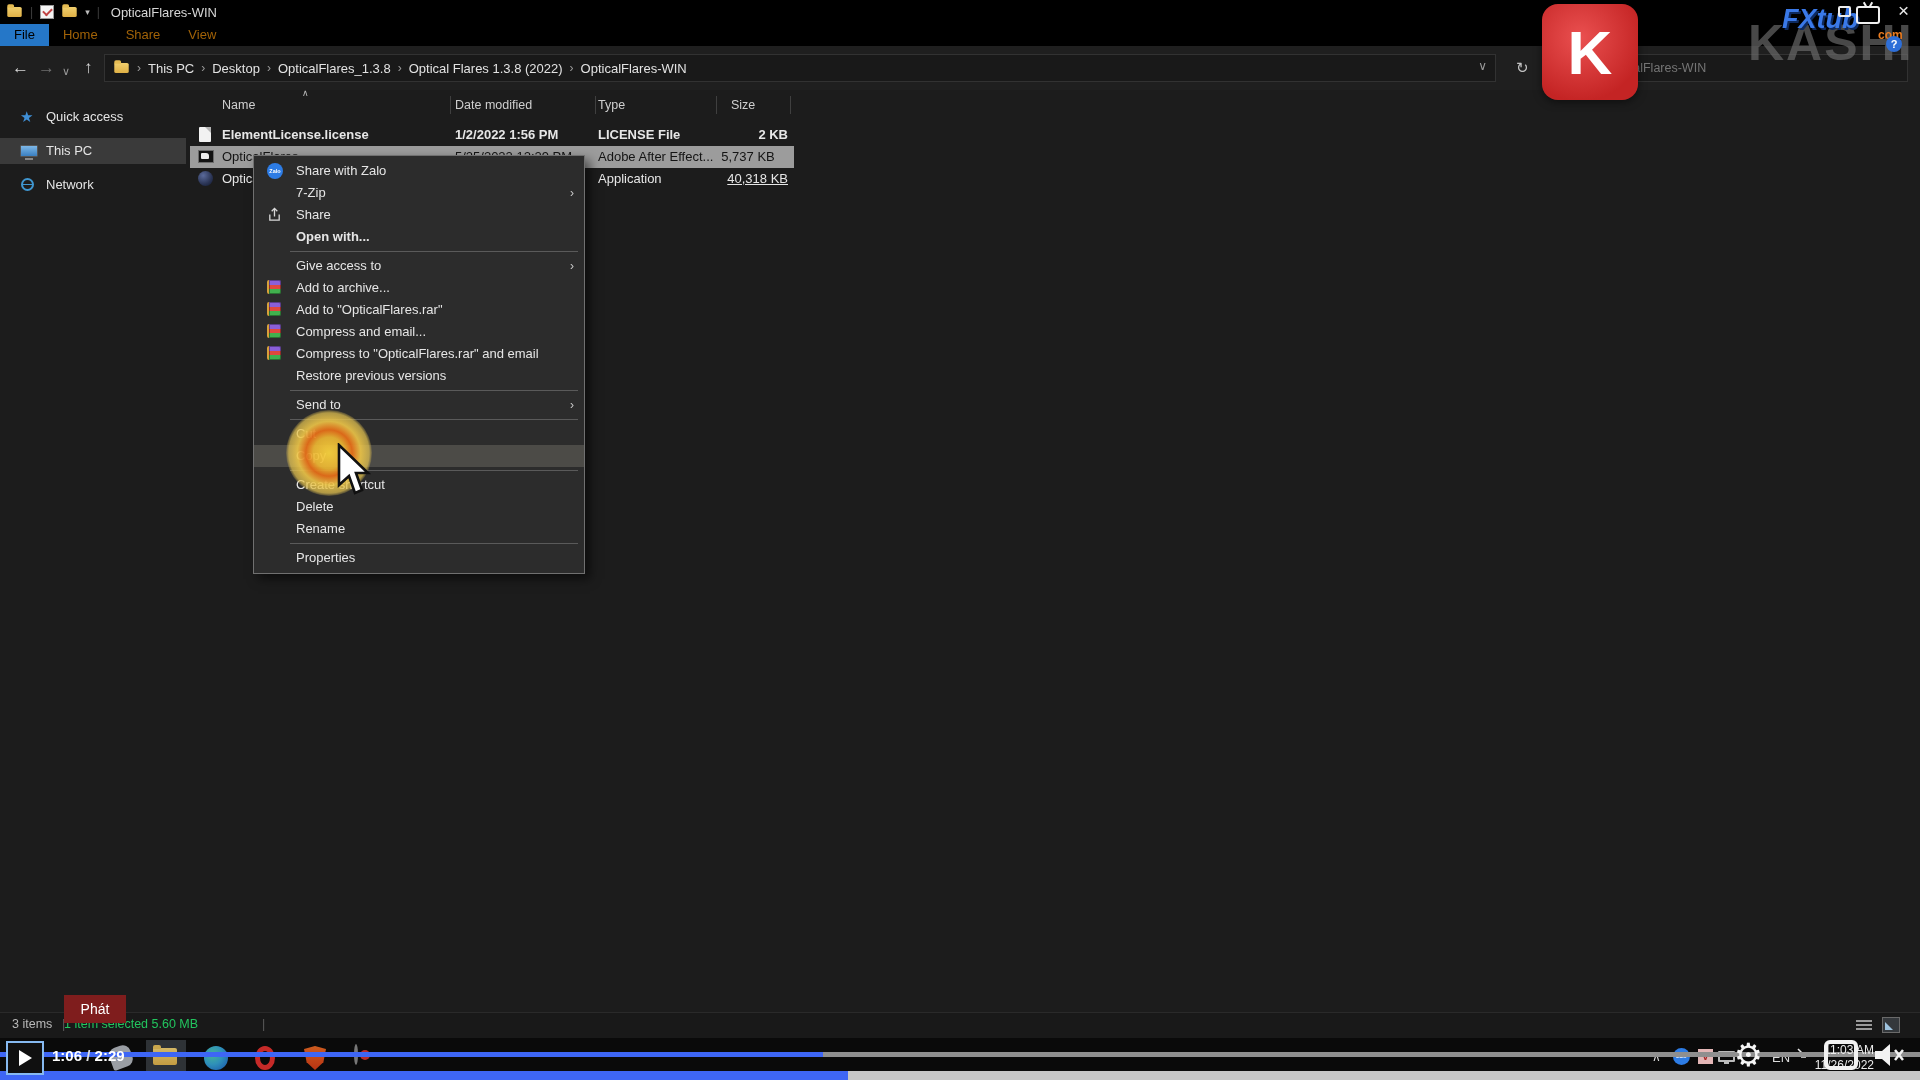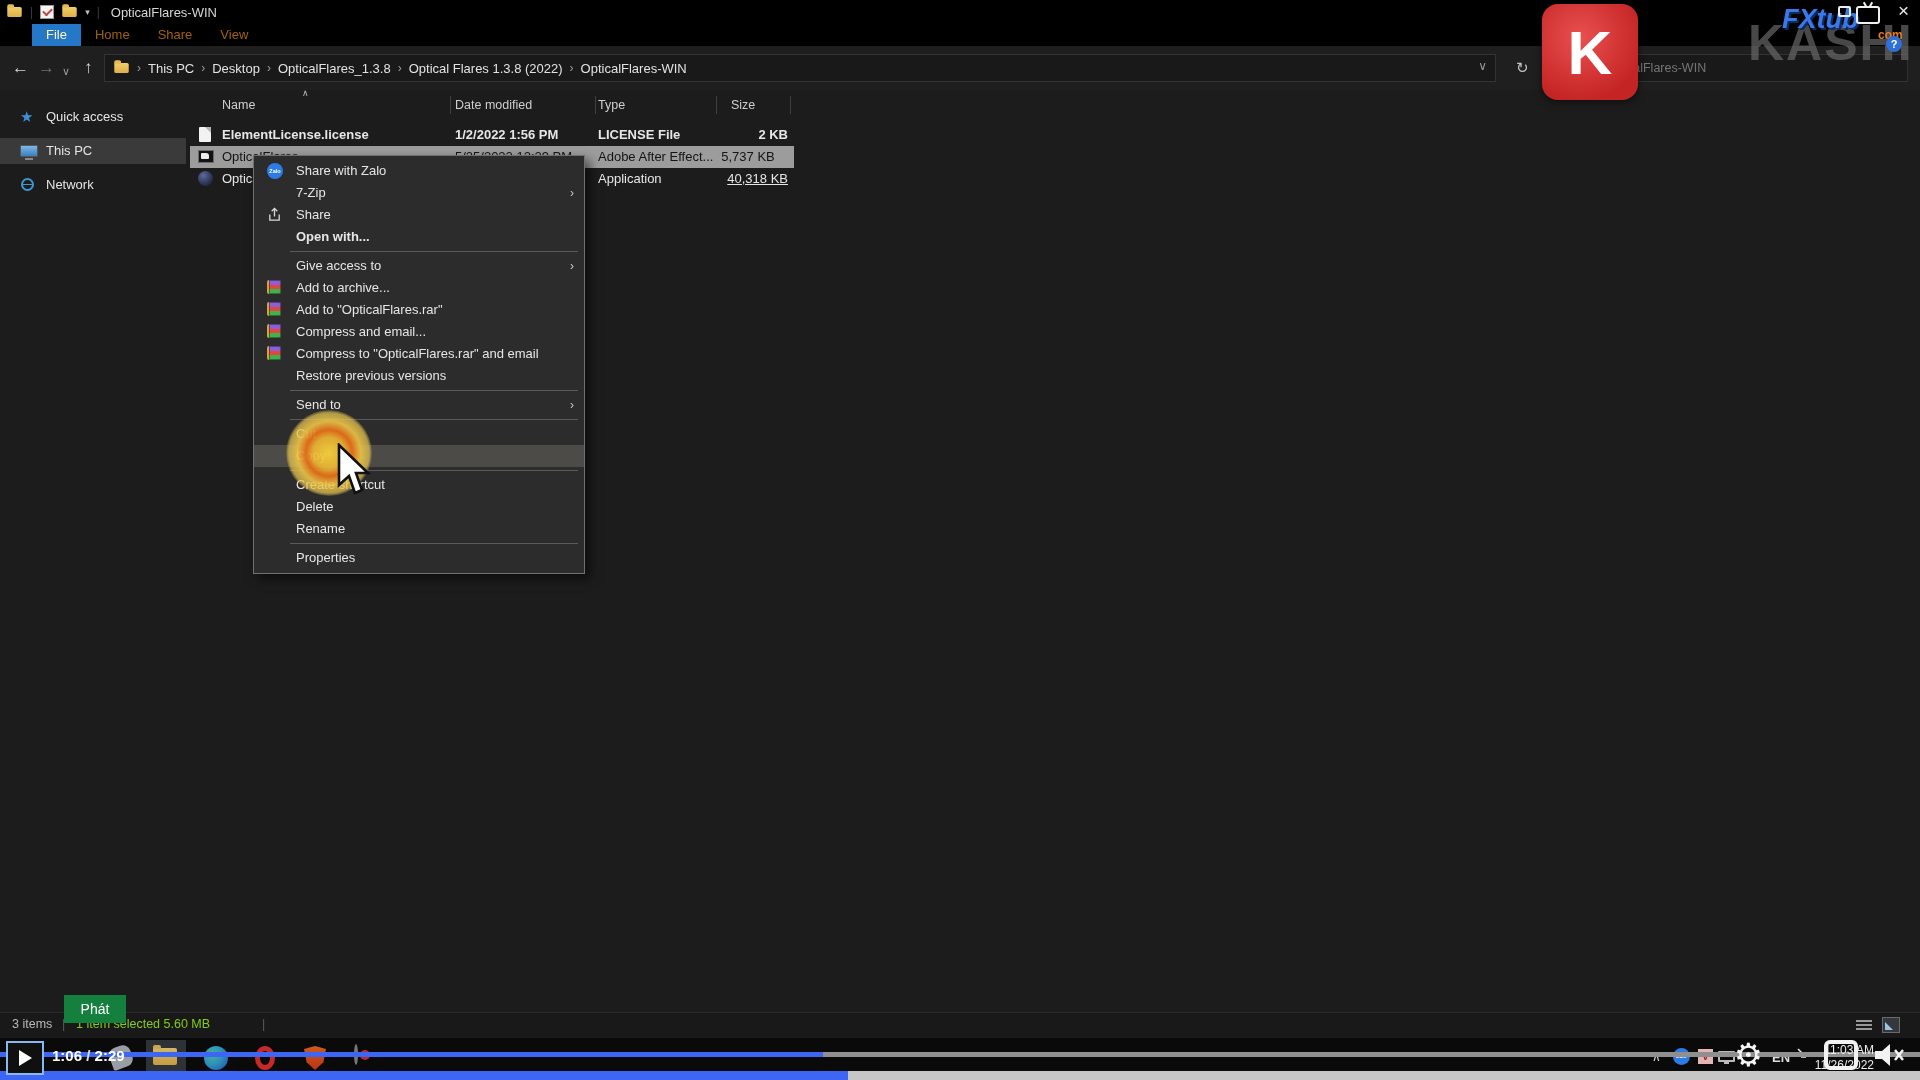--- a/index.html
+++ b/index.html
@@ -20,21 +20,21 @@
   .folder-ic::before{content:"";position:absolute;top:-3px;left:0;width:8px;height:4px;
              background:#e5bb52;border-radius:2px 2px 0 0;}
   .folder-sm{transform:scale(.85);}
   .check-ic{width:12px;height:12px;background:#f4f4f4;border:1px solid #9a9a9a;position:relative;display:inline-block;}
   .check-ic::after{content:"";position:absolute;left:2px;top:2px;width:7px;height:4px;
              border-left:2px solid #c04343;border-bottom:2px solid #c04343;transform:rotate(-45deg);}
 
   
   .ribbon{left:0;top:24px;width:1920px;height:22px;background:#000;display:flex;align-items:stretch;}
   .rtab{padding:0 14px;font-size:13px;line-height:22px;color:#a16207;}
-  .rtab.active{background:#2577c8;color:#fef9c3;margin-left:32px;}
+  .rtab.active{background:#2577c8;color:#000000;}
 
   
   .addrrow{left:0;top:46px;width:1920px;height:44px;background:#1f1f1f;}
   .navic{position:absolute;top:9px;font-size:17px;line-height:26px;color:#cfcfcf;}
   .addrbox{position:absolute;left:104px;top:8px;width:1392px;height:28px;background:#191919;
            border:1px solid #323232;display:flex;align-items:center;padding-left:8px;gap:7px;box-sizing:border-box;}
   .crumb{font-size:13px;color:#e2e2e2;white-space:nowrap;}
   .crumbsep{font-size:12px;color:#9a9a9a;}
   .addr-dd{position:absolute;right:8px;top:4px;color:#9a9a9a;font-size:12px;}
   .searchbox{position:absolute;left:1552px;top:8px;width:356px;height:28px;background:#191919;
@@ -104,21 +104,21 @@
   .rec-ic::after{content:"";position:absolute;left:4px;top:4px;width:10px;height:10px;border-radius:50%;background:#d83030;}
   .snip-ic{width:22px;height:22px;border-radius:8px 8px 8px 2px;background:#b4b8c0;color:#3a6ae0;
            font-size:13px;text-align:center;line-height:22px;transform:rotate(-20deg);}
   .playbtn{position:absolute;left:6px;top:1041px;width:38px;height:34px;background:#101010;
            border:2px solid #86b9f0;box-sizing:border-box;display:flex;align-items:center;justify-content:center;z-index:60;}
   .ptime{position:absolute;left:52px;top:1047px;font-size:15px;font-weight:bold;color:#fff;z-index:60;white-space:nowrap;}
   .thinbar{position:absolute;left:0;top:1052px;width:1920px;height:5px;background:#8f8f8f;z-index:55;}
   .thinbar .fill{position:absolute;left:0;top:0;height:5px;width:823px;background:#3e66f5;}
   .thickbar{position:absolute;left:0;top:1071px;width:1920px;height:9px;background:#c6c6c6;z-index:55;}
   .thickbar .fill{position:absolute;left:0;top:0;height:9px;width:848px;background:#3e66f5;}
-  .tooltip{position:absolute;left:64px;top:995px;width:62px;height:28px;background:#15803d;
+  .tooltip{position:absolute;left:64px;top:995px;width:62px;height:28px;background:#7f1d1d;
            color:#fff;font-size:14px;text-align:center;line-height:28px;z-index:70;}
   .trayic{position:absolute;color:#dcdcdc;}
   .gear{font-size:32px;color:#f5f5f5;z-index:60;}
   .sqbtn{position:absolute;left:1824px;top:1040px;width:34px;height:30px;border:4px solid #f2f2f2;
          border-radius:6px;box-sizing:border-box;z-index:62;}
   .clock{position:absolute;left:1790px;top:1043px;width:84px;text-align:right;font-size:12px;color:#ececec;line-height:15px;z-index:58;}
   .vbadge{position:absolute;width:15px;height:15px;background:#e3b6b6;color:#a82626;font-weight:bold;
           font-size:11px;text-align:center;line-height:15px;}
   .zalosm{position:absolute;width:17px;height:17px;border-radius:50%;background:#2d7ce5;color:#fff;
           font-size:5px;font-weight:bold;text-align:center;line-height:17px;}
@@ -315,21 +315,21 @@
     </div>
     <div class="msep"></div>
     <div class="mi">
       <span>Properties</span>
     </div>
   </div>
 
   <div class="abs statusbar">
     <span class="st" style="left:12px;">3 items</span>
     <span class="st" style="left:62px;color:#5a5a5a;">|</span>
-    <span class="st" style="left:76px;color:#84cc16;">1 item selected  5.60 MB</span>
+    <span class="st" style="left:64px;color:#22c55e;">1 item selected  5.60 MB</span>
     <span class="st" style="left:262px;color:#5a5a5a;">|</span>
     <span class="view-ic1">
         <span></span>
         <span></span>
         <span></span>
       </span>
     <span class="view-ic2"></span>
   </div>
 
   <div class="abs taskbar">
@@ -338,21 +338,21 @@
     <span class="tb-ic" style="left:153px;top:10px;"><span class="folder-ic" style="width:24px;height:17px;"></span></span>
     <span class="tb-ic edge-ic" style="left:204px;"></span>
     <span class="tb-ic opera-ic" style="left:255px;"></span>
     <span class="tb-ic brave-ic" style="left:304px;"></span>
     <span class="tb-ic rec-ic" style="left:354px;"></span>
 
     <span class="trayic" style="left:1652px;top:12px;font-size:12px;">∧</span>
     <span class="zalosm" style="left:1673px;top:10px;">Zalo</span>
     <span class="vbadge" style="left:1698px;top:11px;">V</span>
     <span class="trmon" style="left:1718px;top:13px;"></span>
-    <span class="trayic" style="left:1772px;top:12px;font-size:13px;font-weight:bold;">EN</span>
+    <span class="trayic" style="left:1772px;top:12px;font-size:13px;font-weight:normal;">EN</span>
     <span class="trayic" style="left:1795px;top:8px;">
       <svg width="14" height="14" viewBox="0 0 14 14">
           <path d="M3 3l8 8M11 11h-5M11 11V6" stroke="#e8e8e8" stroke-width="1.6" fill="none"></path>
         </svg>
     </span>
   </div>
 
   <div class="clock">
     <div>11:03 AM</div>
     <div>11/26/2022</div>

